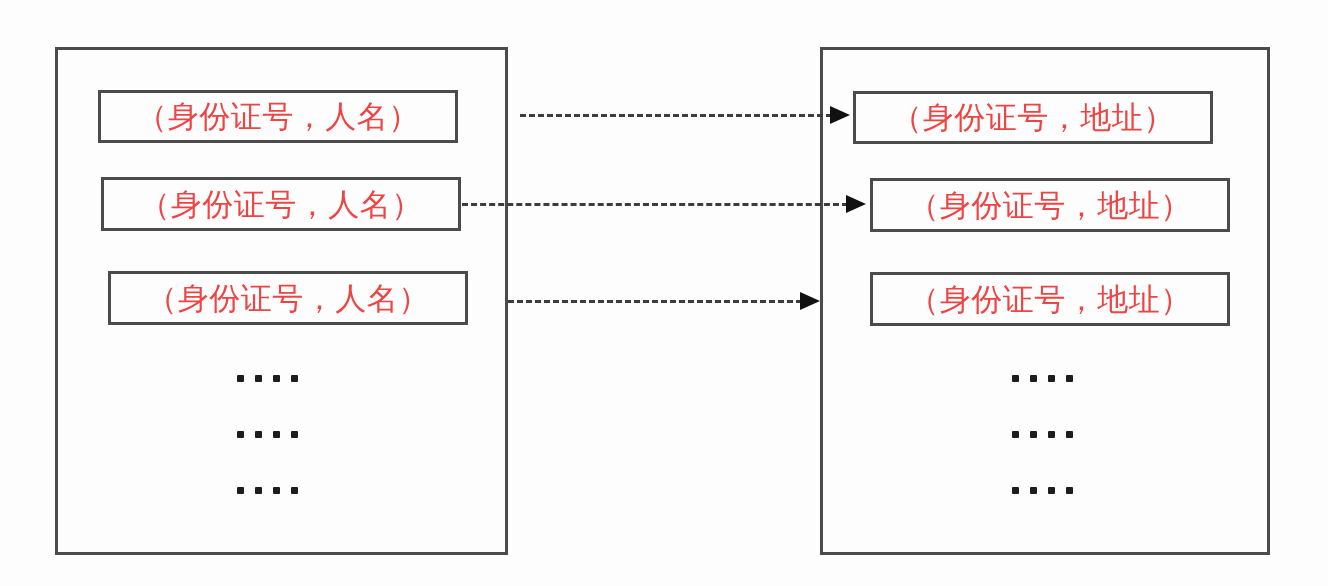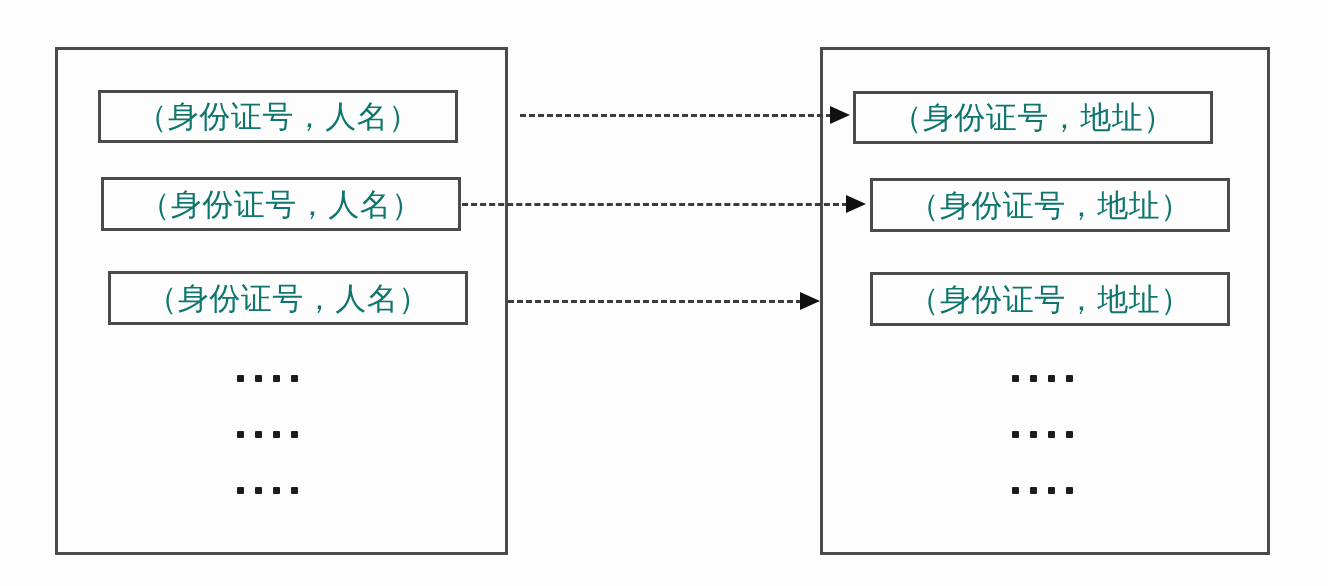--- a/index.html
+++ b/index.html
@@ -31,21 +31,21 @@
     position: absolute;
     box-sizing: border-box;
     border: 3px solid #4b4b4b;
     background: #fdfdfd;
     display: flex;
     align-items: center;
     justify-content: center;
     z-index: 3;
   }
   .record-label {
-    color: #0f766e;
+    color: #ef4444;
     font-size: 31px;
     line-height: 1;
     letter-spacing: 0.5px;
     white-space: nowrap;
     font-family: "Liberation Serif", "DejaVu Serif", serif;
   }
 
   
   #left-record-0  { left: 98px;  top: 90px;  width: 360px; height: 53px; }
   #left-record-1  { left: 101px; top: 177px; width: 360px; height: 54px; }

